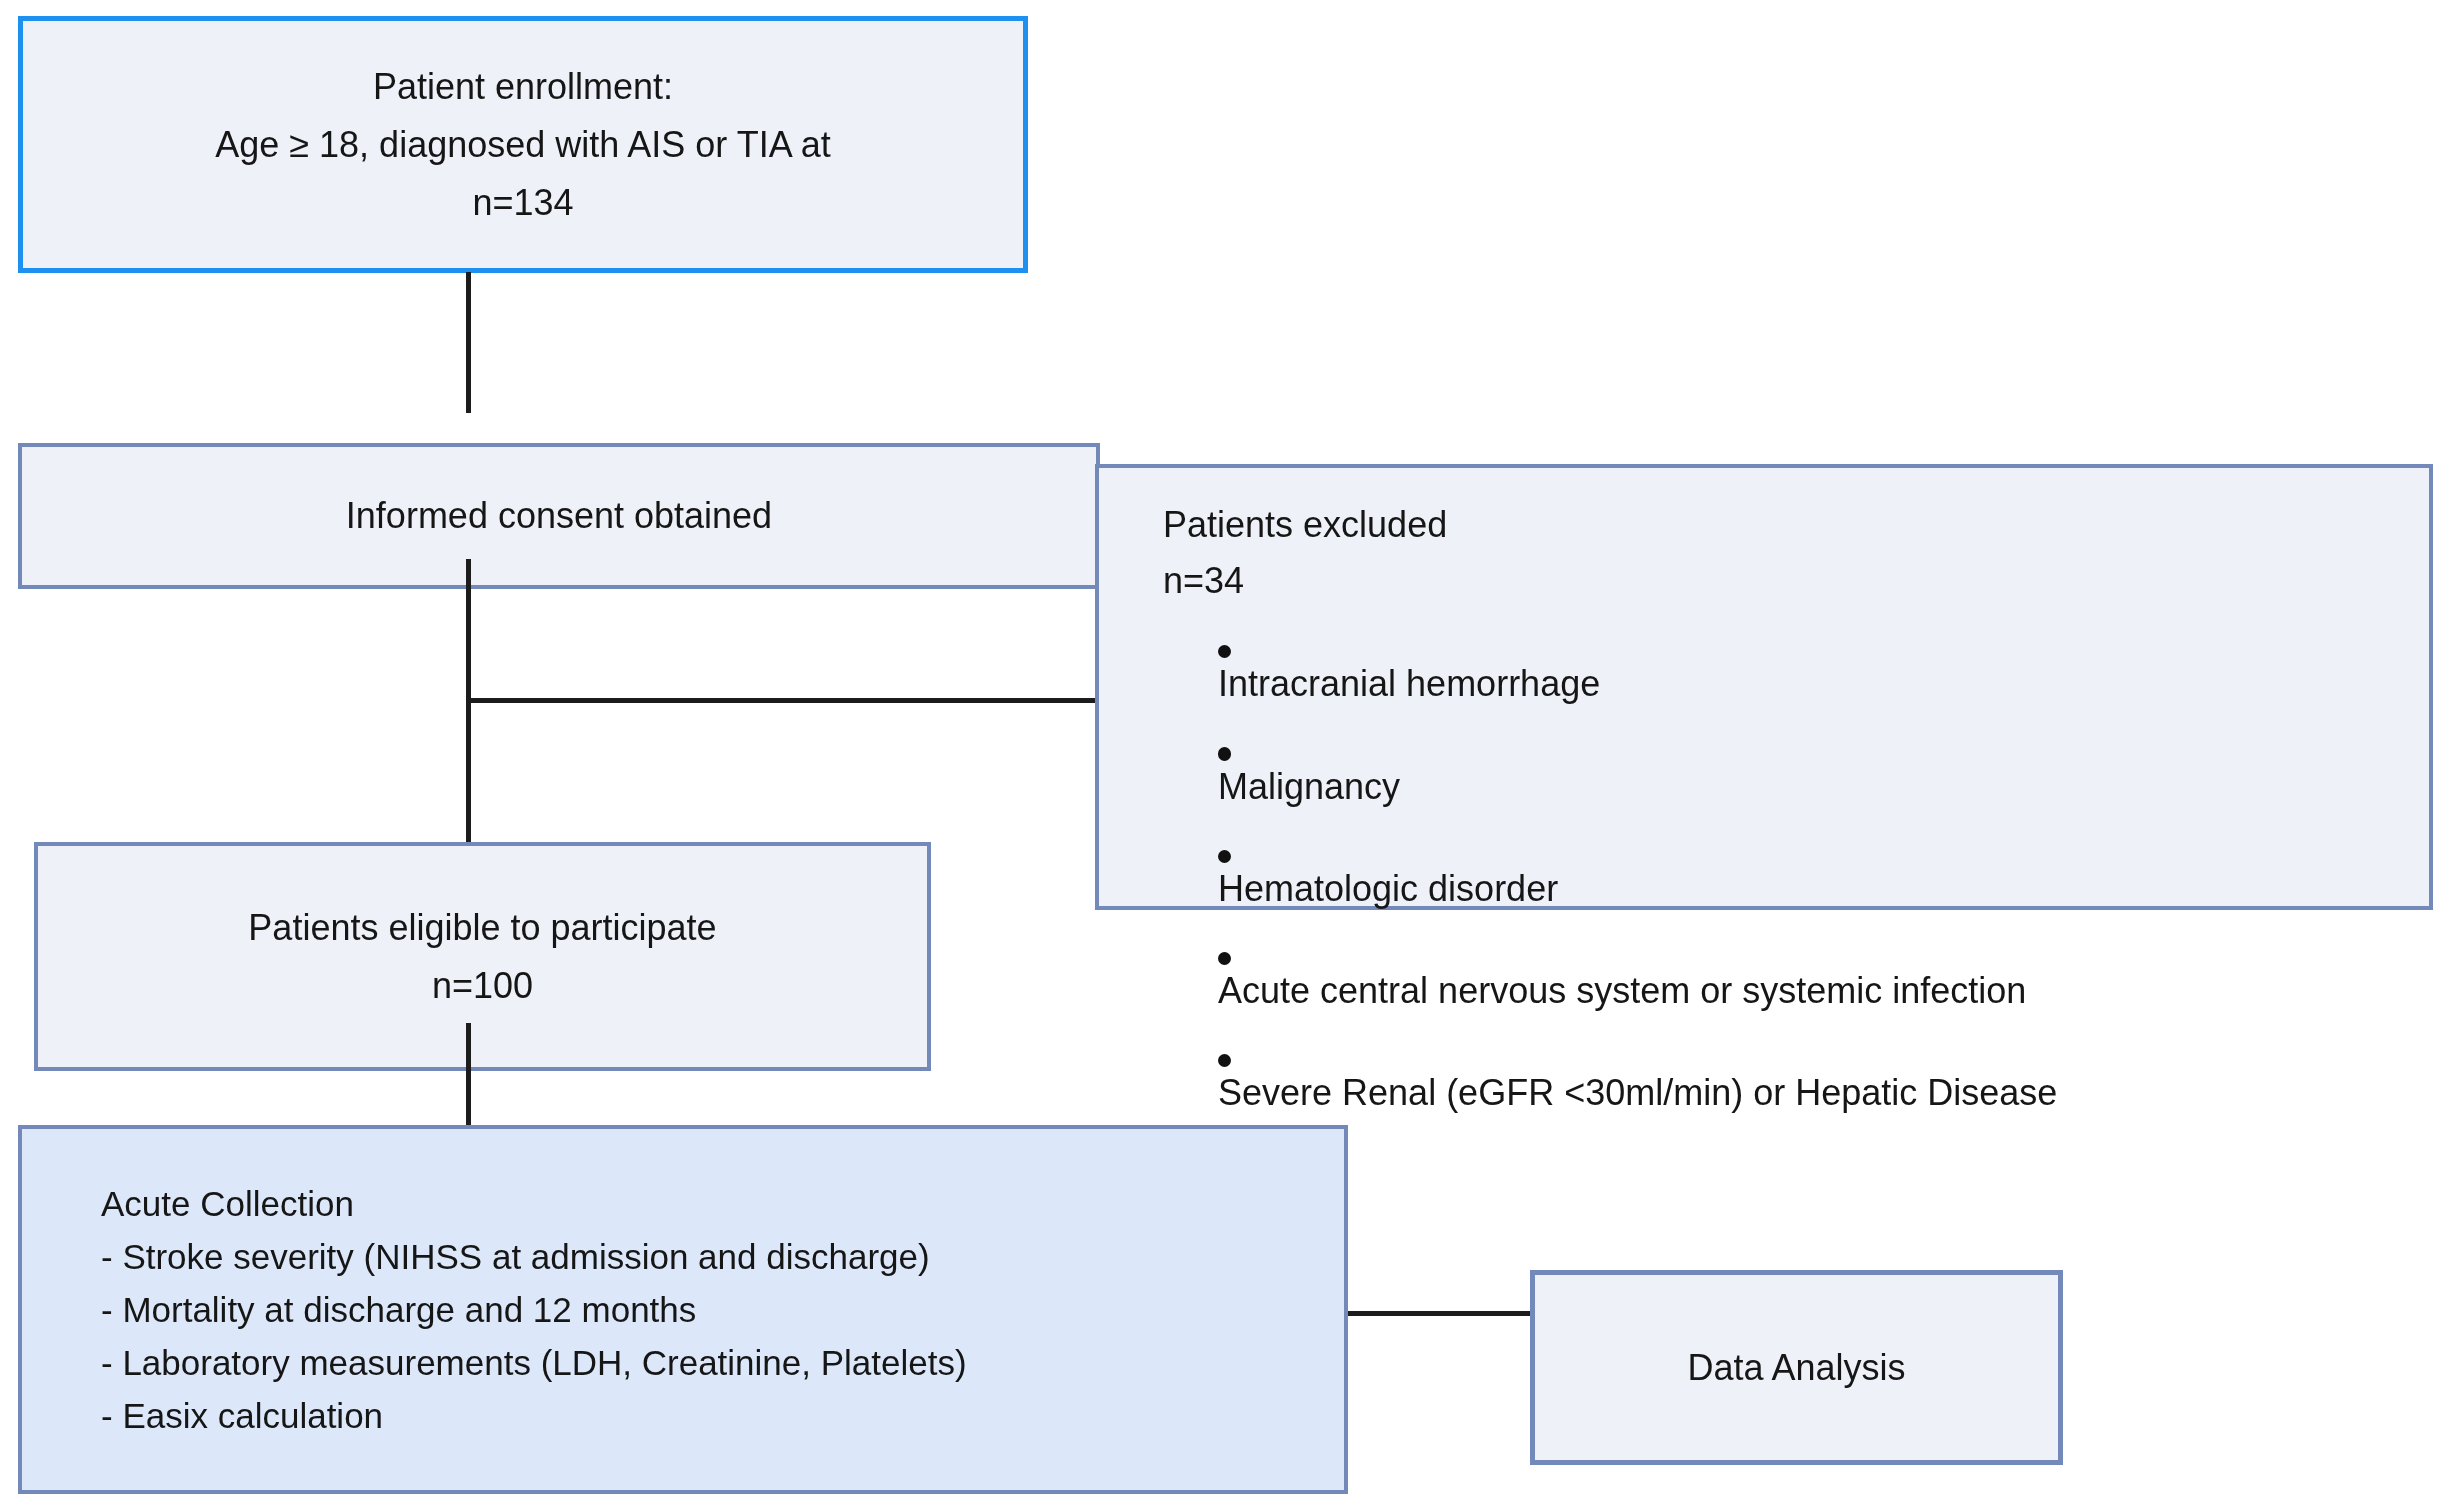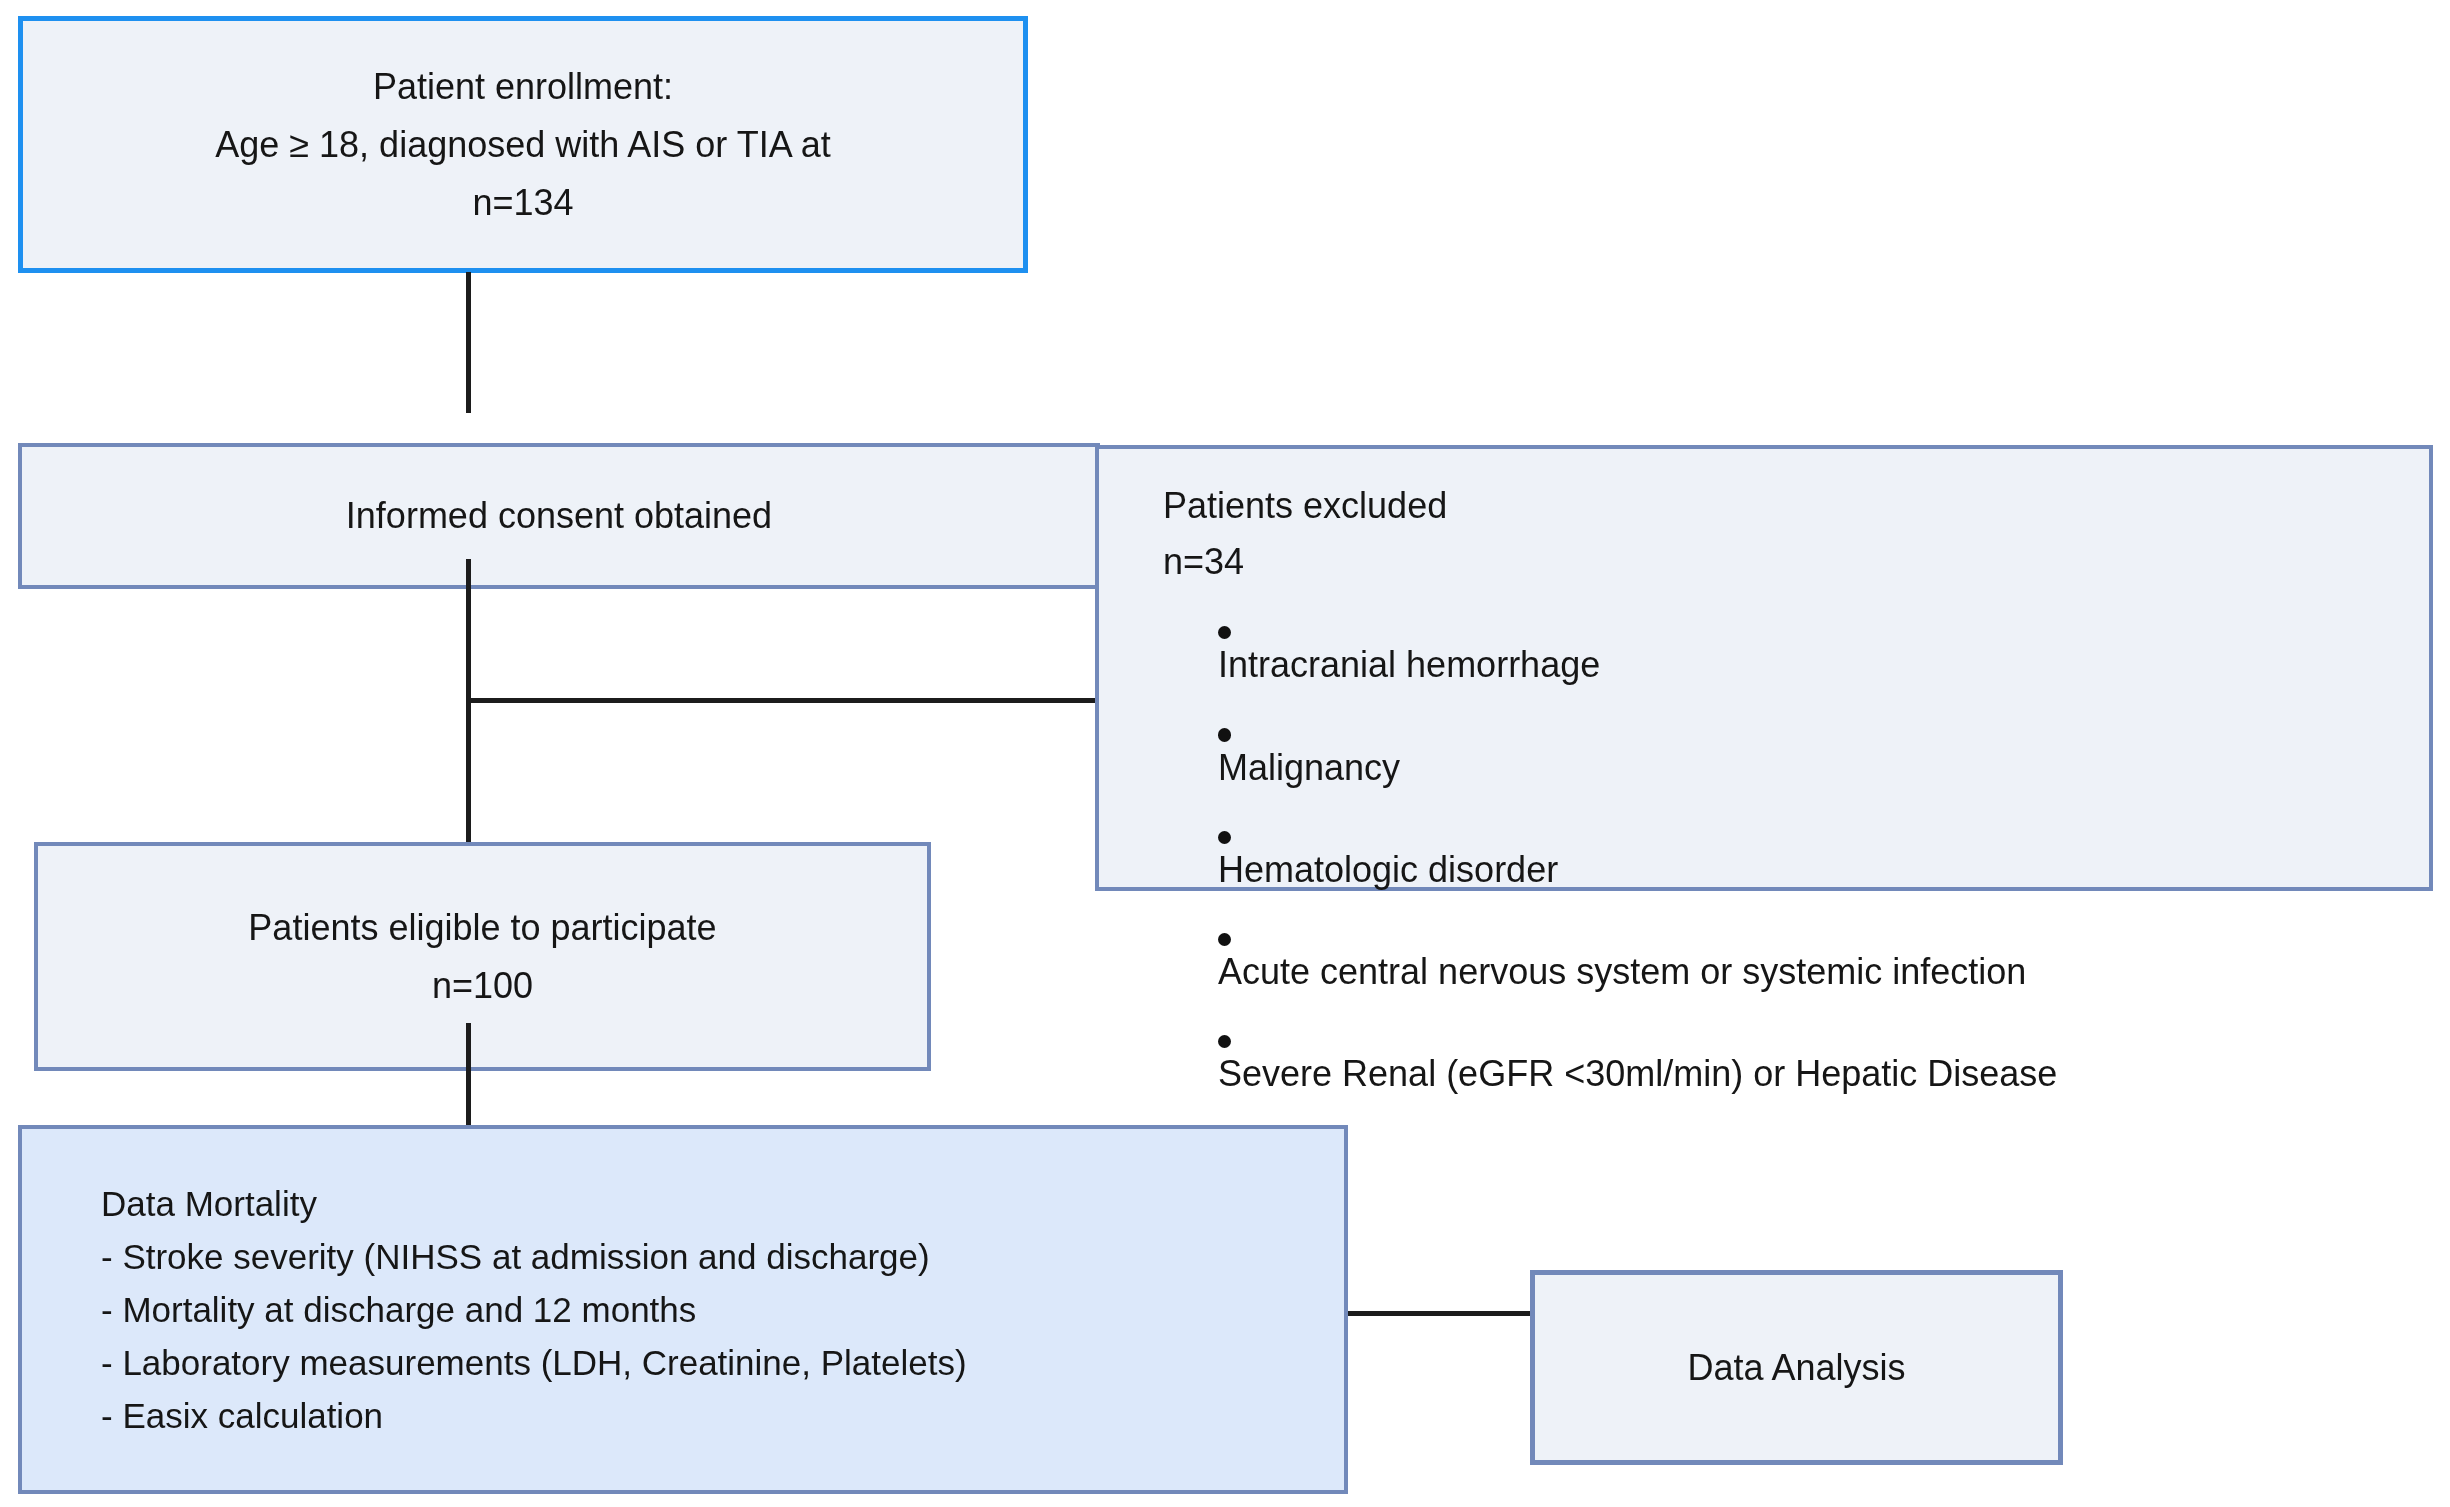--- a/index.html
+++ b/index.html
@@ -25,21 +25,21 @@
   .box .line { font-size: 36px; line-height: 58px; white-space: pre-wrap; }
 
   #enrollment-box {
     left: 18px; top: 16px; width: 1010px; height: 257px;
     border: 5.5px solid #1e90f0;
   }
   #consent-box   { left: 18px; top: 404px;  width: 1082px; height: 146px; margin-top: 39px; }
   #eligible-box  { left: 24px; top: 842px; width: 897px; height: 229px; margin-left: 10px; }
 
   #excluded-box {
-    left: 1095px; top: 445px; width: 1338px; height: 446px;
+    left: 1095px; top: 464px; width: 1338px; height: 446px;
     justify-content: flex-start; align-items: flex-start; text-align: left;
     padding: 29px 24px 24px 64px;
   }
   #excluded-box .line { line-height: 56px; }
   #excluded-box ul {
     list-style: none; margin: 16px 0 0 0; padding: 0 0 0 55px;
   }
   #excluded-box li {
     display: flex; align-items: flex-start;
     font-size: 36px; line-height: 52px; margin-bottom: 17px;
@@ -105,21 +105,21 @@
   </div>
 
   <div class="box" id="eligible-box">
     <div class="line">Patients eligible to participate</div>
     <div class="line">n=100</div>
   </div>
 
   <div class="connector" id="conn-v3"></div>
 
   <div class="box" id="data-collection-box">
-    <div class="line">Data Mortality</div>
+    <div class="line">Acute Collection</div>
     <div class="line">- Stroke severity (NIHSS at admission and discharge)</div>
     <div class="line">- Mortality at discharge and 12 months</div>
     <div class="line">- Laboratory measurements (LDH, Creatinine, Platelets)</div>
     <div class="line">- Easix calculation</div>
   </div>
 
   <div class="connector" id="conn-h2"></div>
 
   <div class="box" id="data-analysis-box">
     <div class="line">Data Analysis</div>

